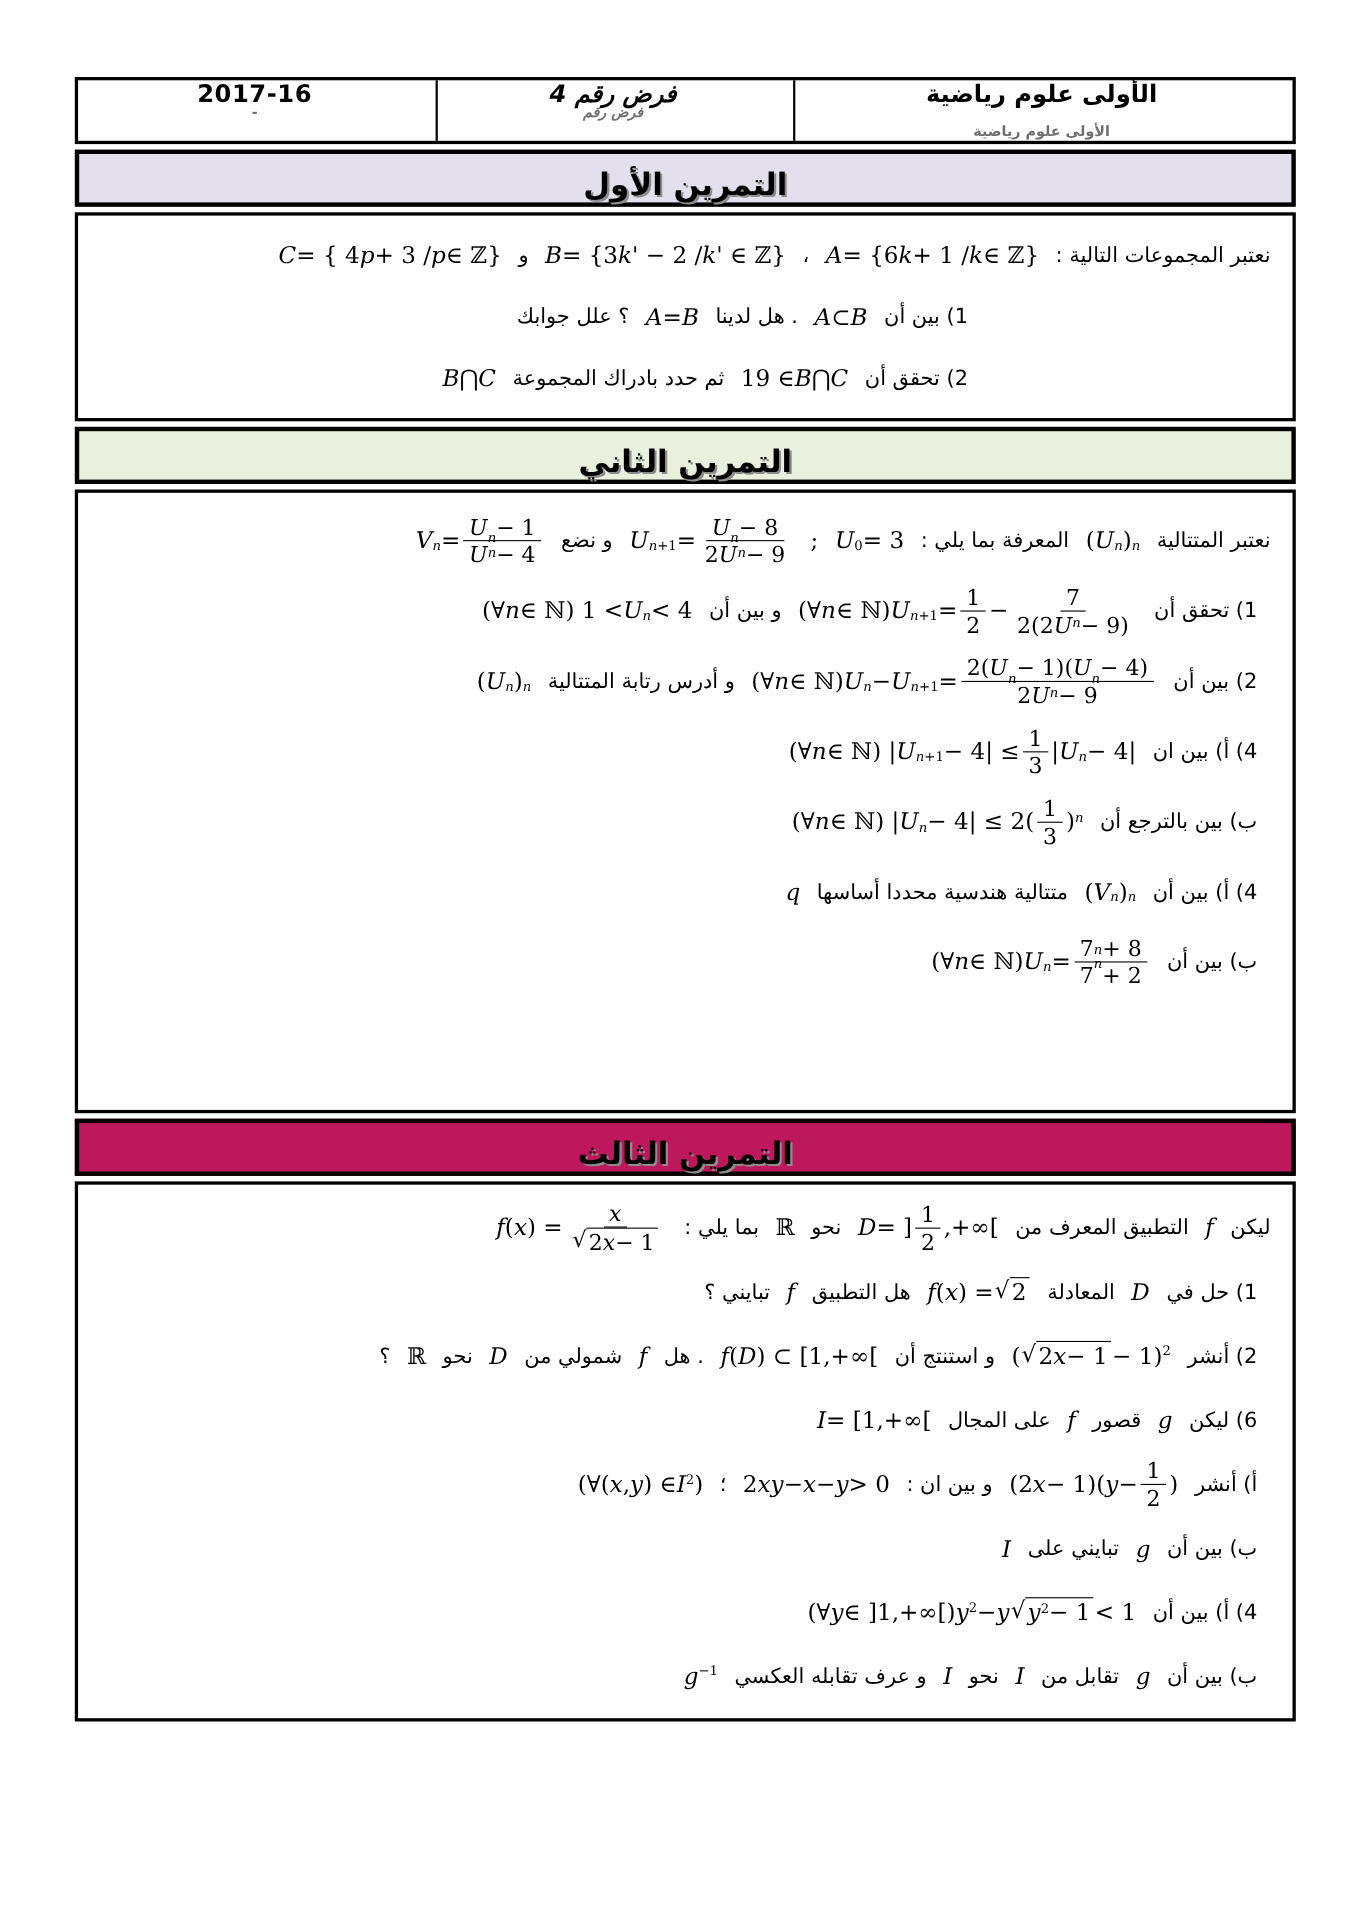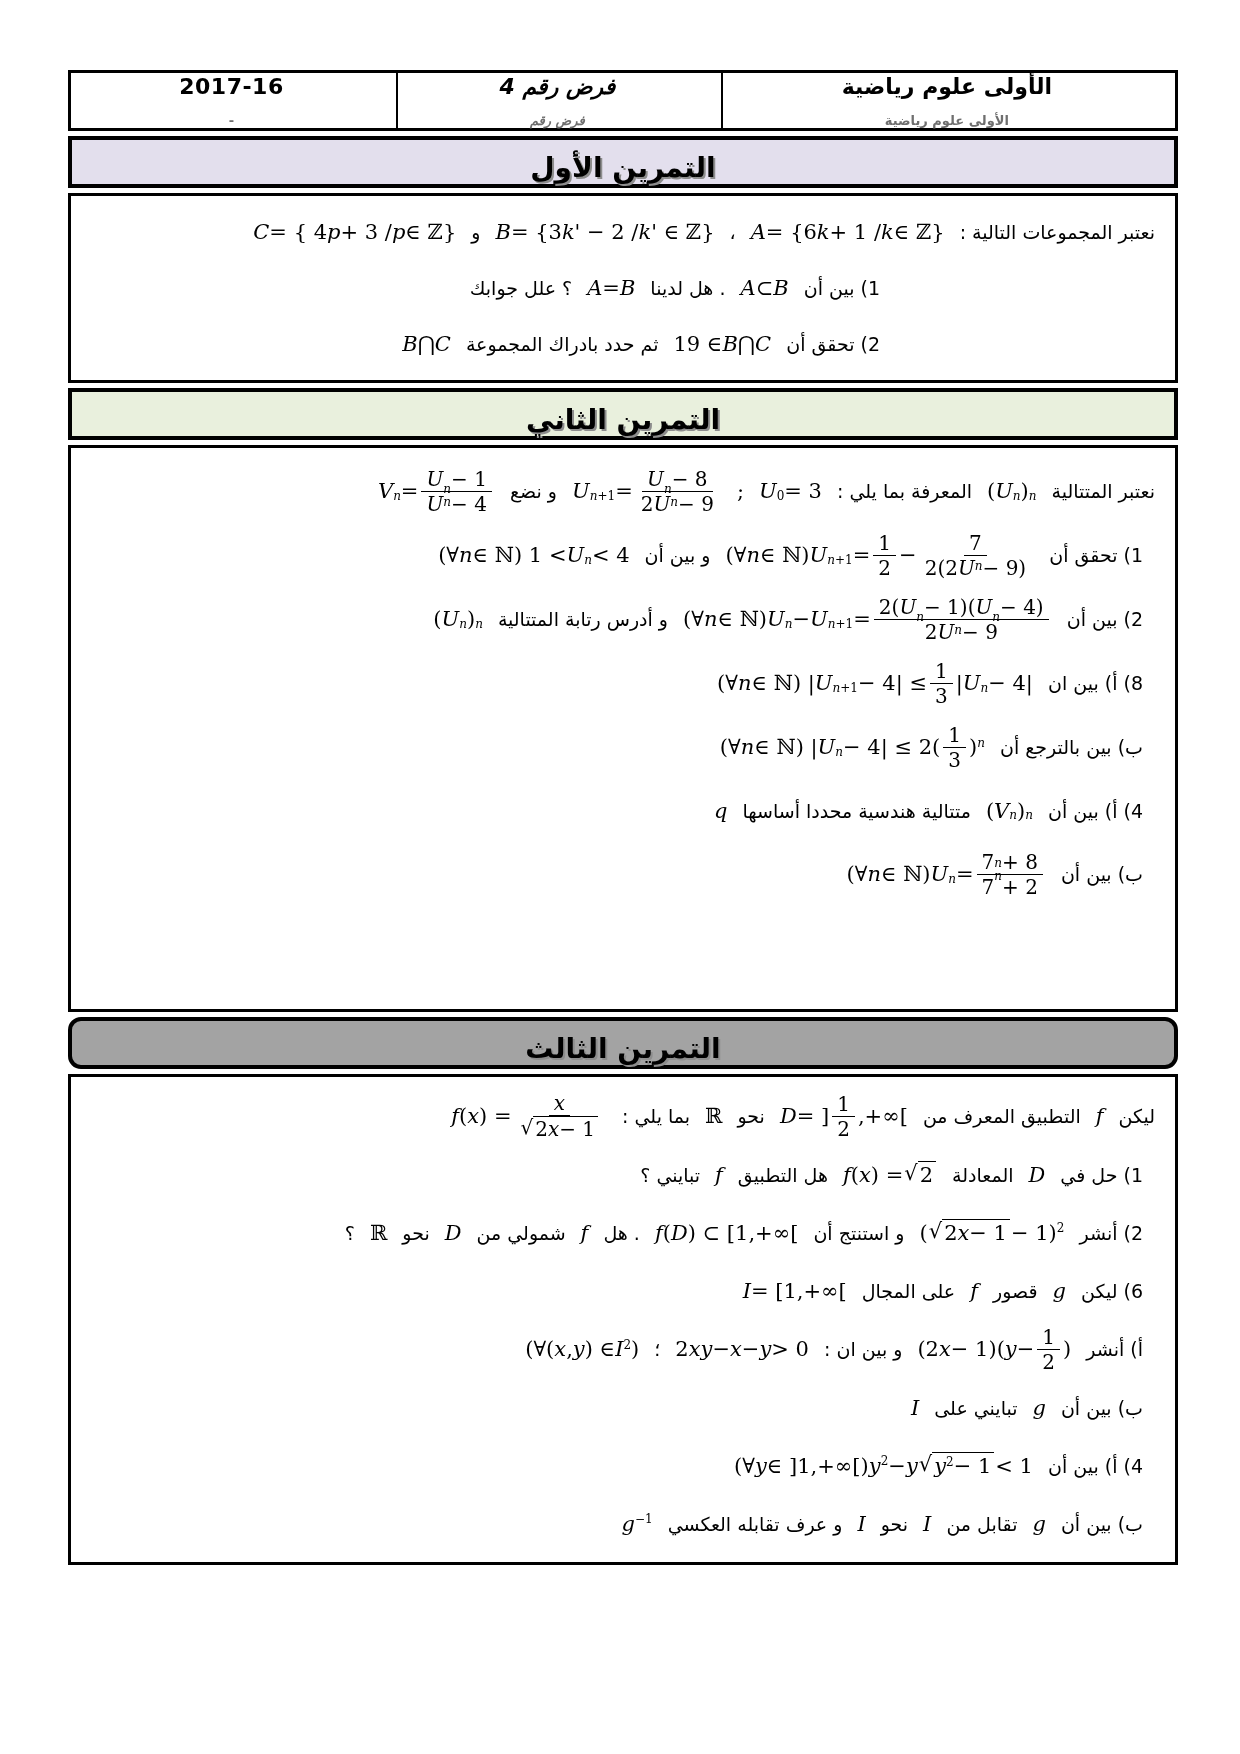--- a/index.html
+++ b/index.html
@@ -2,21 +2,21 @@
 <html lang="ar"><head>
 <meta charset="utf-8">
 <style>
   html,body{margin:0;padding:0;background:#ffffff;}
   .page{position:relative;width:1240px;height:1754px;background:#fff;overflow:hidden;
         font-family:"DejaVu Sans",sans-serif;color:#000;}
   .content{position:absolute;left:68px;top:70px;width:1110px;}
 
   
   .hdr{display:flex;border:3px solid #000;background:#fff;}
-  .hcell{display:flex;flex-direction:column;align-items:center;justify-content:space-between;
+  .hcell{display:flex;flex-direction:column;align-items:center;justify-content:flex-start;
          padding:2px 4px 1px 0;min-height:46px;}
   .hc-year{width:29.5%;border-right:2px solid #000;direction:ltr;}
   .hc-exam{width:29.3%;border-right:2px solid #000;font-style:italic;}
   .hc-class{width:41.2%;gap:18px;}
   .hmain{font-size:22px;font-weight:bold;letter-spacing:.5px;line-height:1.05;}
   .hshadow{font-size:13px;font-weight:bold;color:#6f6f6f;margin-top:-2px;line-height:1;}
 
   
   .band{border:4px solid #000;margin-top:5px;height:44px;display:flex;
         align-items:center;justify-content:center;}
@@ -270,21 +270,21 @@
           <span class="ar" dir="rtl">و أدرس رتابة المتتالية</span>
           <span class="m" dir="ltr">
             <span class="mo">(</span>
             <span class="mi">U</span>
             <sub><span class="mi">n</span></sub>
             <span class="mo">)</span>
             <sub><span class="mi">n</span></sub>
           </span>
         </div>
         <div class="mline ind-b">
-          <span class="ar" dir="rtl">8)  أ)   بين ان</span>
+          <span class="ar" dir="rtl">4)  أ)   بين ان</span>
           <span class="m" dir="ltr">
             <span class="mo">(∀</span>
             <span class="mi">n</span>
             <span class="mo"> ∈ ℕ)   |</span>
             <span class="mi">U</span>
             <sub><span class="mi">n</span><span class="mo">+1</span></sub>
             <span class="mo"> − 4| ≤ </span>
             <span class="frac">
               <span class="fn">
                 <span class="mo">1</span>
@@ -352,21 +352,21 @@
               <span class="fd">
                 <span class="mo">7</span>
                 <sup><span class="mi">n</span></sup>
                 <span class="mo"> + 2</span>
               </span>
             </span>
           </span>
         </div>
       </div>
 
-    <div class="band" style="background: #a3a3a3; border-radius: 13px;">
+    <div class="band" style="background: #be185d;">
       <span class="bt">التمرين الثالث</span>
     </div>
     <div class="box box3">
         <div class="mline">
           <span class="ar" dir="rtl">ليكن</span>
           <span class="m" dir="ltr">
             <span class="mi">f</span>
           </span>
           <span class="ar" dir="rtl">التطبيق المعرف من</span>
           <span class="m" dir="ltr">

